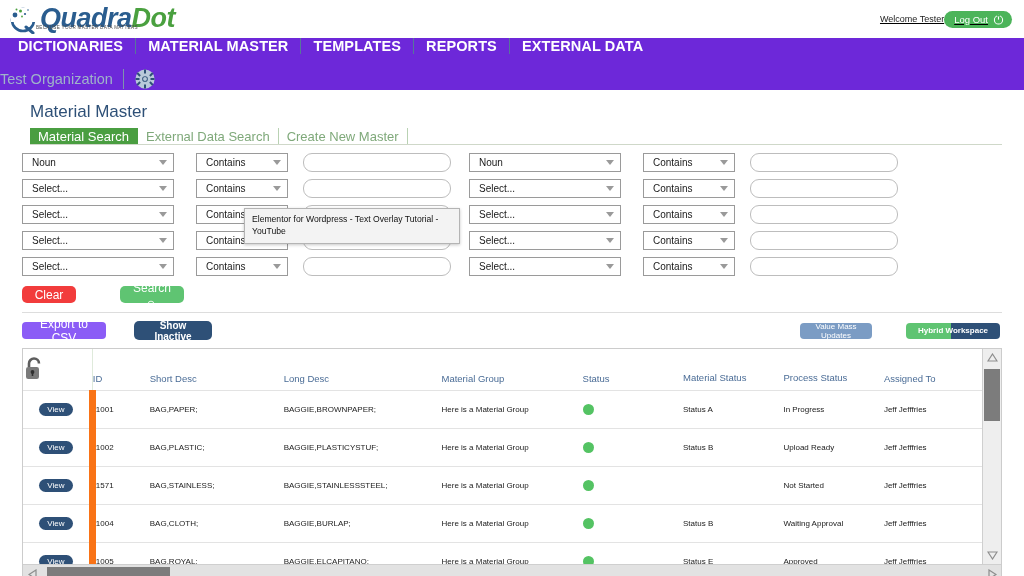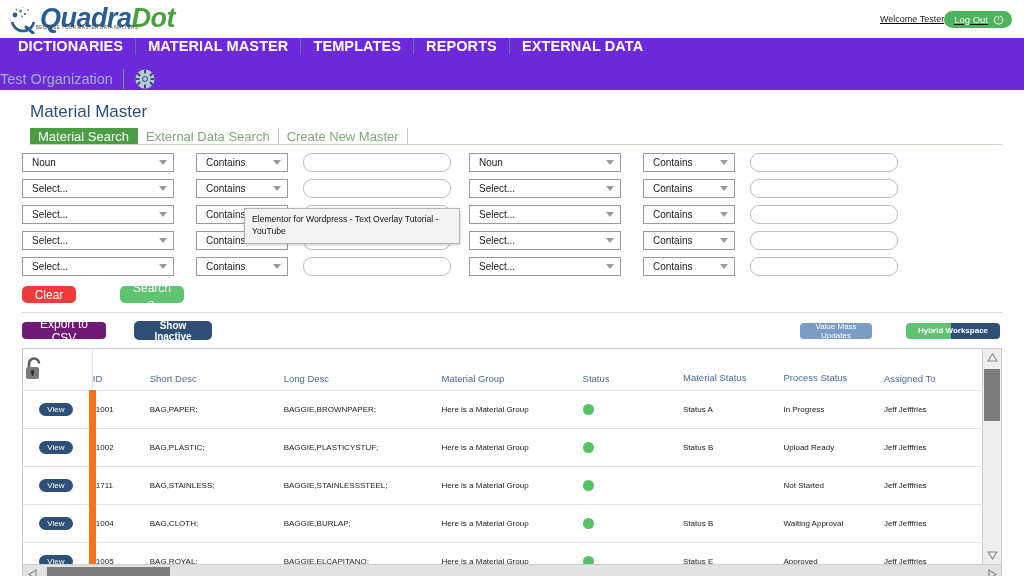--- a/index.html
+++ b/index.html
@@ -125,21 +125,21 @@
     background:#5fc472; width:64px; height:17px; gap:4px; margin-left:44px;flex-direction:column;
   }
   .mag { width:10px; height:10px; }
 
   .actions2 {
     display:flex; align-items:center; margin-top:9px;
     border-top:1px solid #dddddd; padding-top:8px;
     justify-content:space-between;
   }
   .actions2-left { display:flex; align-items:center; }
-  .btn-csv { background:#701a75; width:84px; height:17px; border-radius:4px; }
+  .btn-csv { background:#8b5cf6; width:84px; height:17px; border-radius:4px; }
   .btn-inactive {
     background:#2e5077; width:78px; height:19px; border-radius:5px;
     margin-left:28px; font-weight:bold; font-size:10px;
   }
   .actions2-right { display:flex; align-items:center; gap:34px; padding-right:2px;}
   .btn-vmu {
     background:#7b9cc4; width:72px; height:16px; border-radius:4px; font-size:8px;
   }
   .btn-hybrid {
     width:94px; height:16px; border-radius:4px; font-size:8px;
@@ -477,21 +477,21 @@
                   <span class="dot"></span>
                 </td>
               <td class="c-ms">Status B</td>
               <td class="c-ps">Upload Ready</td>
               <td class="c-at">Jeff Jefffries</td>
             </tr>
             <tr>
               <td class="c-lock">
                 <button class="view-btn">View</button>
               </td>
-              <td class="c-id">1711</td>
+              <td class="c-id">1571</td>
               <td class="c-short">BAG,STAINLESS;</td>
               <td class="c-long">BAGGIE,STAINLESSSTEEL;</td>
               <td class="c-mg">Here is a Material Group</td>
               <td class="c-status">
                   <span class="dot"></span>
                 </td>
               <td class="c-ms"></td>
               <td class="c-ps">Not Started</td>
               <td class="c-at">Jeff Jefffries</td>
             </tr>

